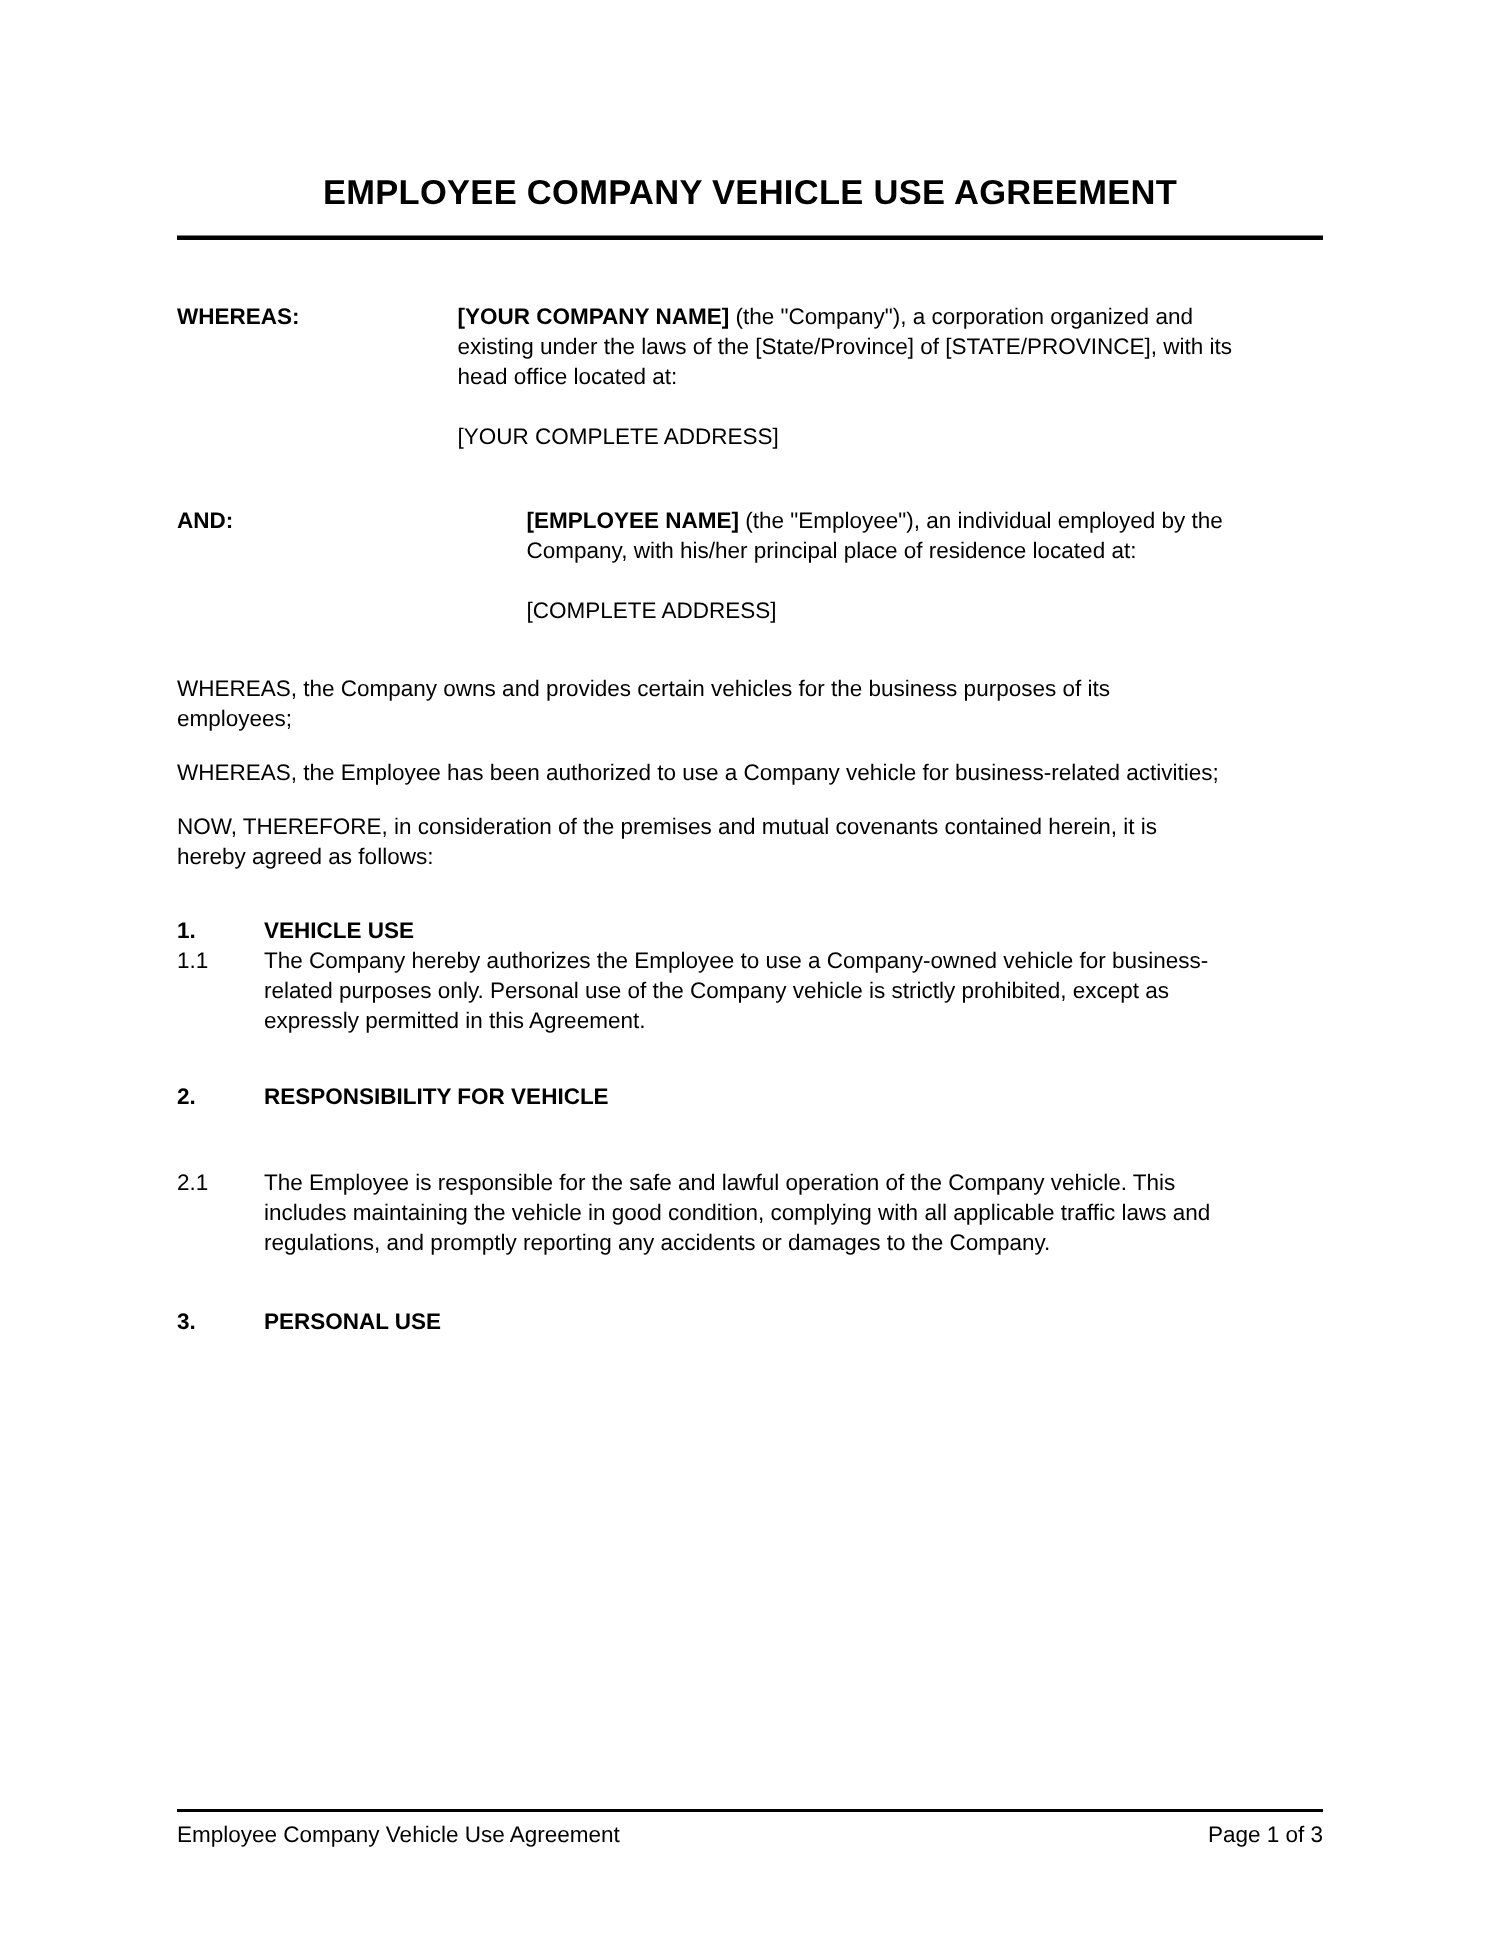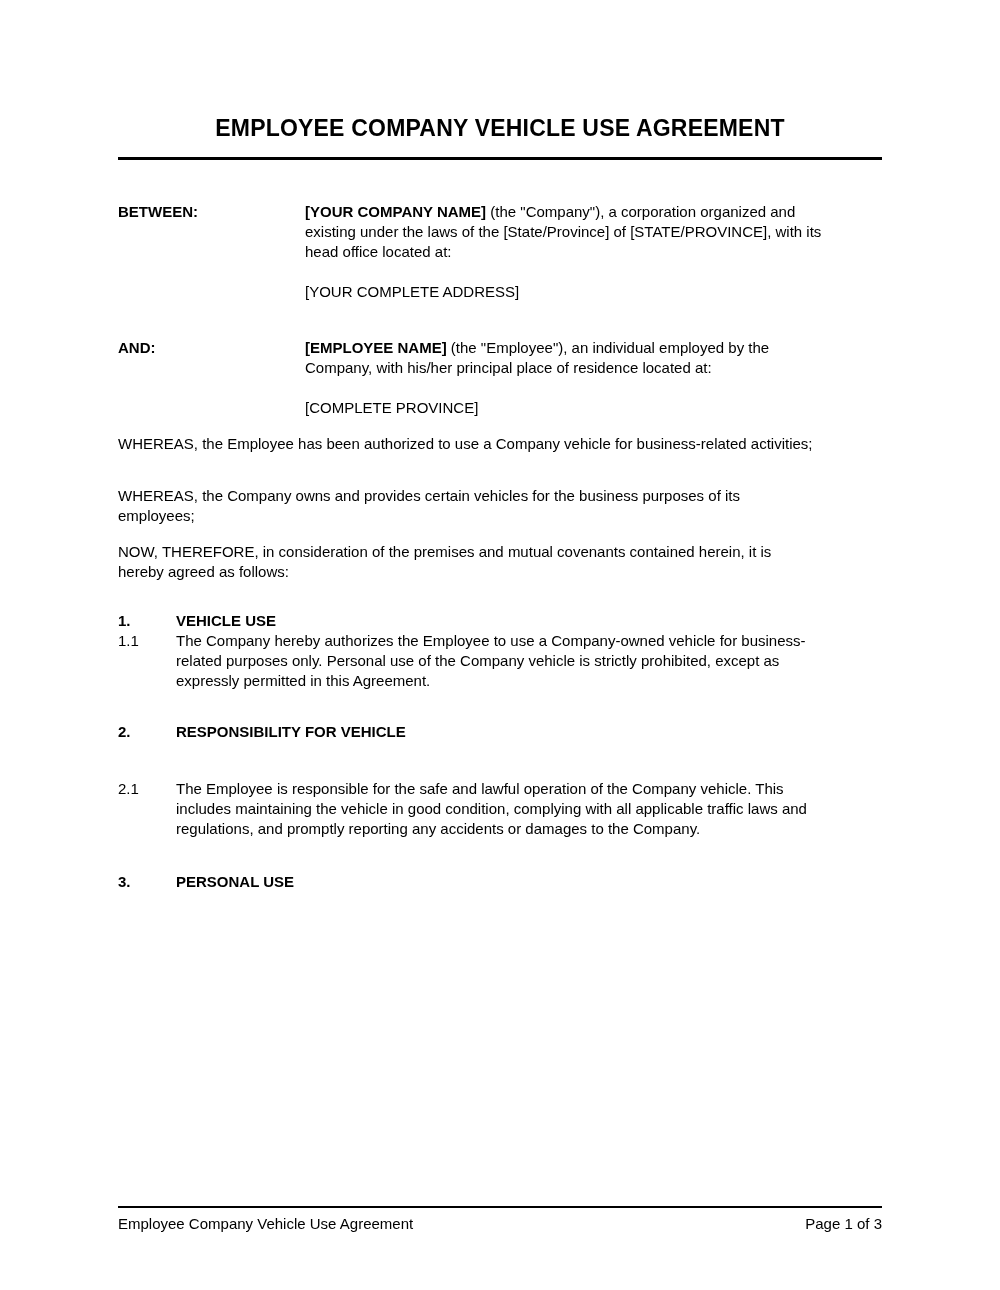--- a/index.html
+++ b/index.html
@@ -31,21 +31,21 @@
     border-top: 3px solid #000000;
     height: 0;
   }
   p.block { white-space: pre-line; }
   .intro {
     margin-top: 38px;
     word-spacing: 3px;
   }
   .parties { margin-top: 42px; }
   .party-row { display: flex; }
-  .party-row.second { margin-top: 36px; }
+  .party-row.second { margin-top: 36px; gap: 46px; }
   .party-label {
     width: 187px;
     flex: 0 0 187px;
     font-weight: bold;
   }
   .party-content { flex: 1 1 auto; }
   .party-name { font-weight: bold; }
   .party-address { margin-top: 20px; white-space: pre-line; }
   .recital-1 { margin-top: 32px; }
   .recital-2 { margin-top: 16px; }
@@ -80,43 +80,43 @@
 <div class="page">
   <div class="content">
 
     <h1 class="doc-title">EMPLOYEE COMPANY VEHICLE USE AGREEMENT</h1>
     <div class="title-rule"></div>
 
 
     <div class="parties">
 
       <div class="party-row">
-        <div class="party-label">BETWEEN:</div>
+        <div class="party-label">WHEREAS:</div>
         <div class="party-content">
           <p class="block"><span class="party-name">[YOUR COMPANY NAME]</span><span> (the "Company"), a corporation organized and
 existing under the laws of the [State/Province] of [STATE/PROVINCE], with its
 head office located at:</span></p>
           <p class="party-address">[YOUR COMPLETE ADDRESS]</p>
         </div>
       </div>
 
       <div class="party-row second">
         <div class="party-label">AND:</div>
         <div class="party-content">
           <p class="block"><span class="party-name">[EMPLOYEE NAME]</span><span> (the "Employee"), an individual employed by the
 Company, with his/her principal place of residence located at:</span></p>
-          <p class="party-address">[COMPLETE PROVINCE]</p>
+          <p class="party-address">[COMPLETE ADDRESS]</p>
         </div>
       </div>
 
     </div>
 
-    <p class="block recital-2">WHEREAS, the Employee has been authorized to use a Company vehicle for business-related activities;</p>
     <p class="block recital-1">WHEREAS, the Company owns and provides certain vehicles for the business purposes of its
 employees;</p>
+    <p class="block recital-2">WHEREAS, the Employee has been authorized to use a Company vehicle for business-related activities;</p>
     <p class="block recital-3">NOW, THEREFORE, in consideration of the premises and mutual covenants contained herein, it is
 hereby agreed as follows:</p>
 
     <div class="section-heading s1">
       <div class="num-col">1.</div>
       <div>VEHICLE USE</div>
     </div>
     <div class="clause c1">
       <div class="num-col">1.1</div>
       <div class="clause-text">The Company hereby authorizes the Employee to use a Company-owned vehicle for business-

